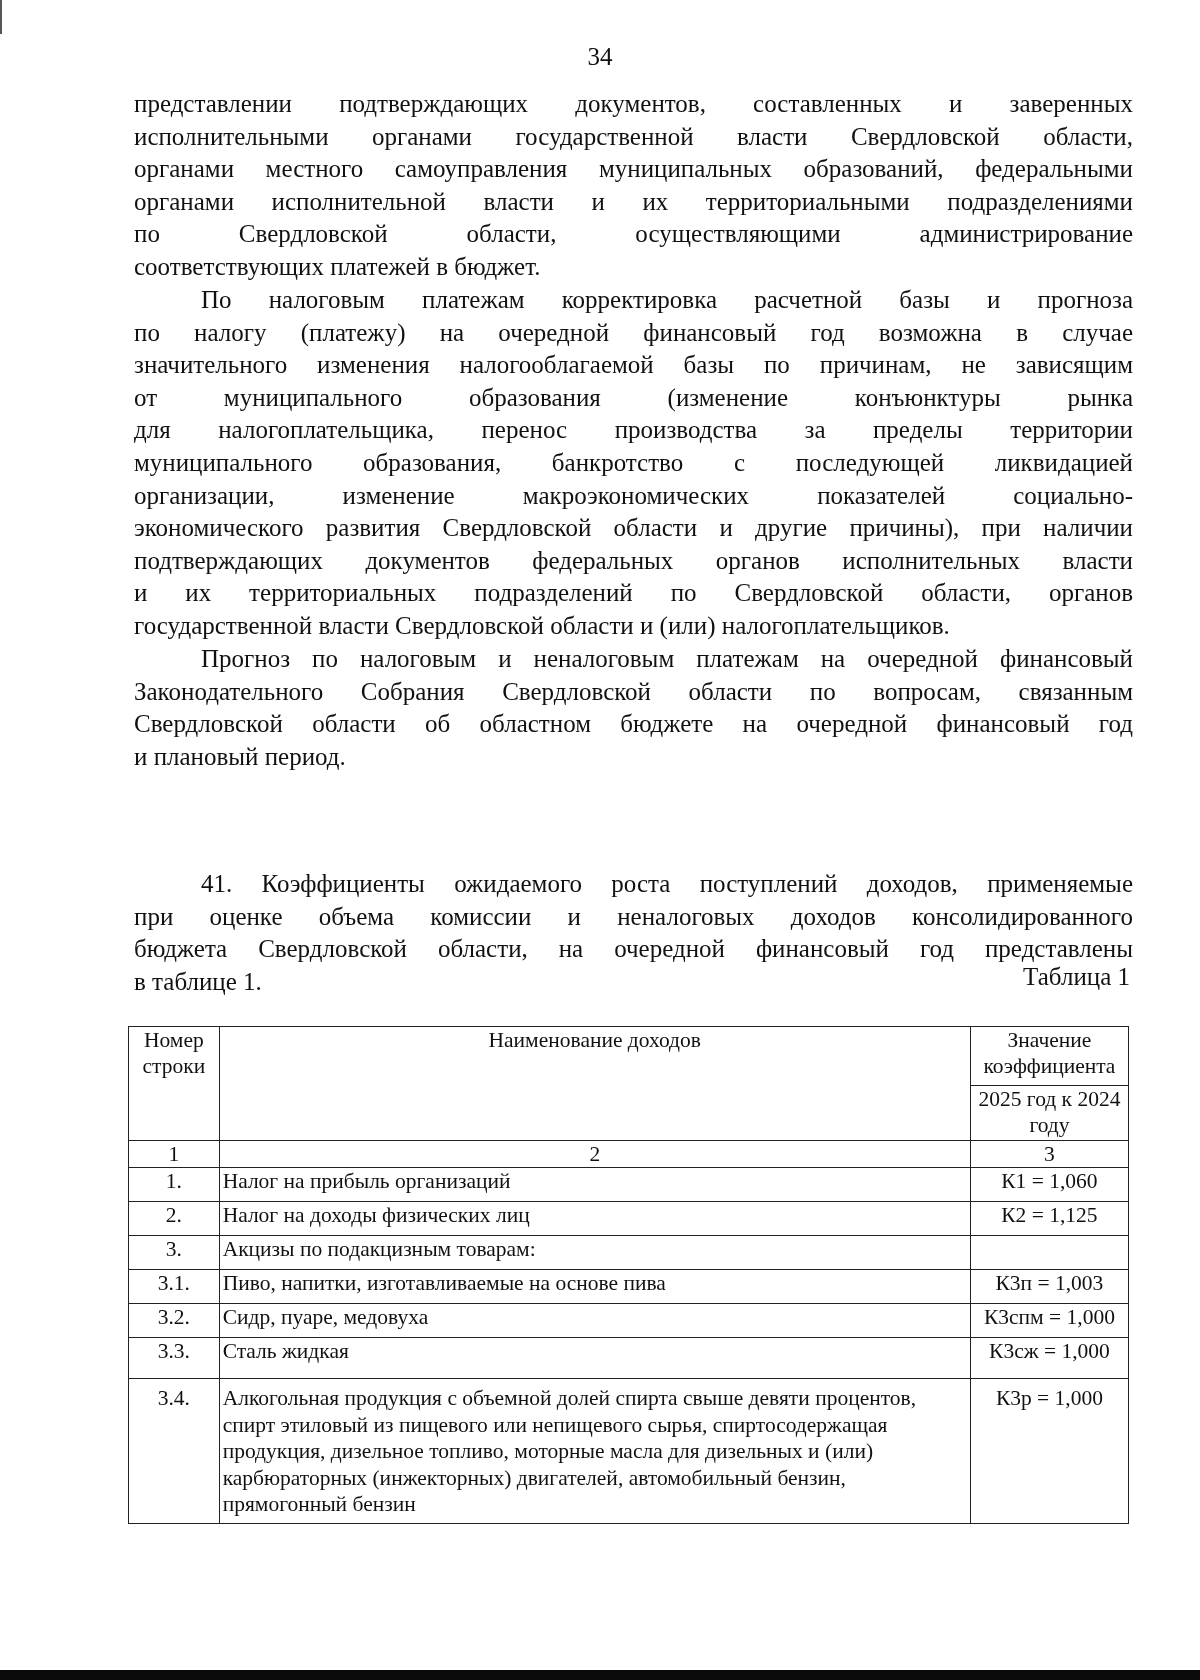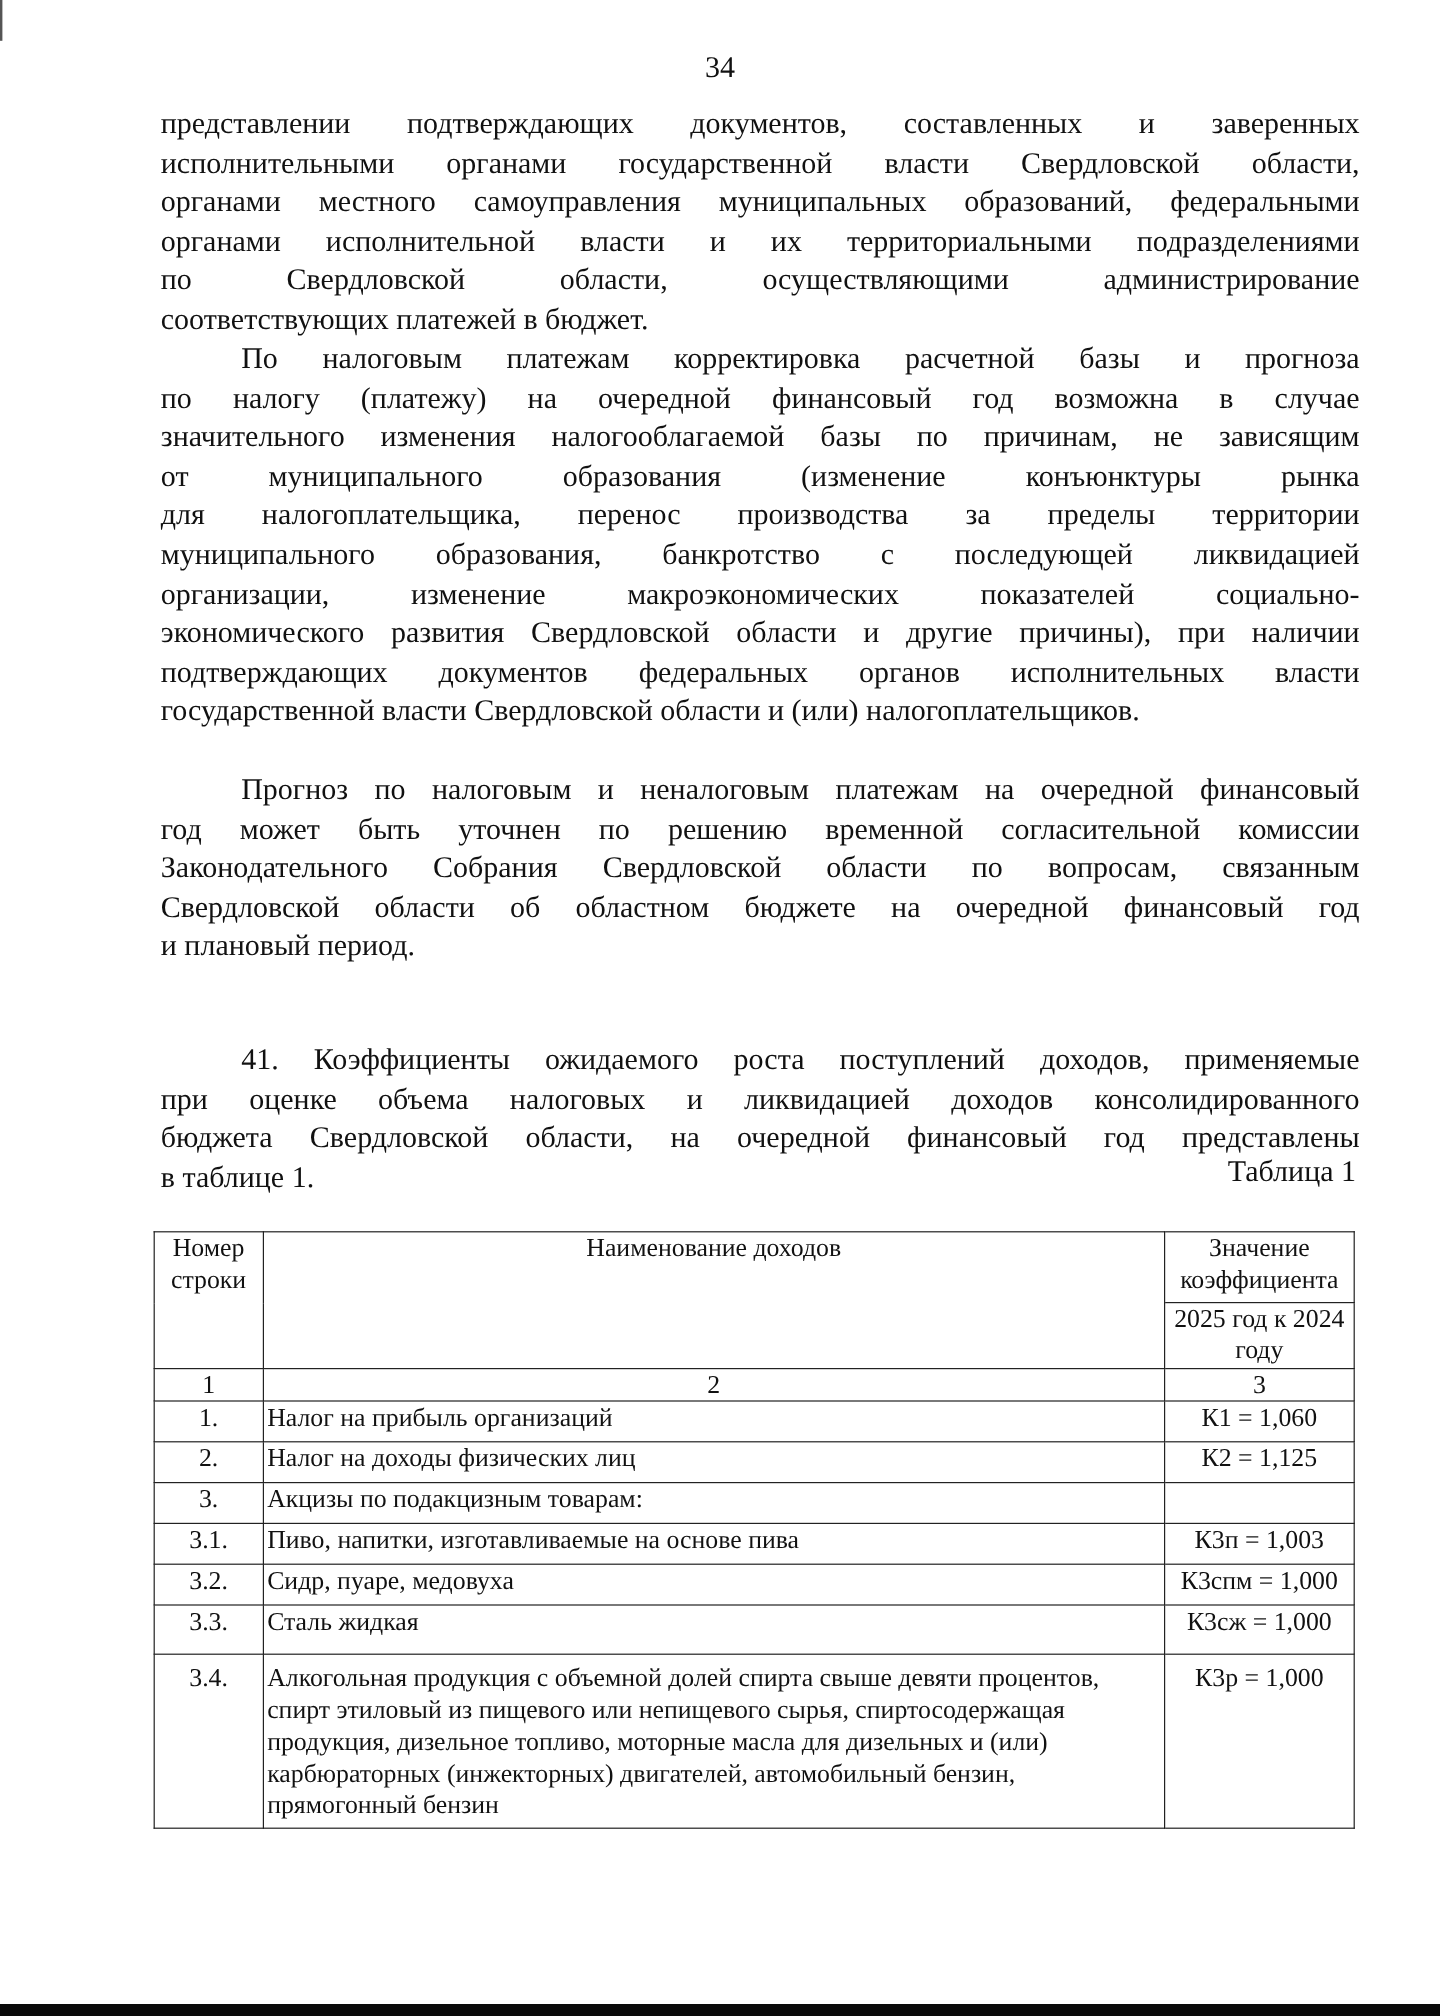--- a/index.html
+++ b/index.html
@@ -111,34 +111,34 @@
 <div class="body-text" style="top:284px;">
   <span class="line indent">По налоговым платежам корректировка расчетной базы и прогноза</span>
   <span class="line">по налогу (платежу) на очередной финансовый год возможна в случае</span>
   <span class="line">значительного изменения налогооблагаемой базы по причинам, не зависящим</span>
   <span class="line">от муниципального образования (изменение конъюнктуры рынка</span>
   <span class="line">для налогоплательщика, перенос производства за пределы территории</span>
   <span class="line">муниципального образования, банкротство с последующей ликвидацией</span>
   <span class="line">организации, изменение макроэкономических показателей социально-</span>
   <span class="line">экономического развития Свердловской области и другие причины), при наличии</span>
   <span class="line">подтверждающих документов федеральных органов исполнительных власти</span>
+  <span class="line">и их территориальных подразделений по Свердловской области, органов</span>
   <span class="line last">государственной власти Свердловской области и (или) налогоплательщиков.</span>
 </div>
 
 <div class="body-text" style="top:643px;">
   <span class="line indent">Прогноз по налоговым и неналоговым платежам на очередной финансовый</span>
-  <span class="line">год может быть уточнен по решению временной согласительной комиссии</span>
   <span class="line">Законодательного Собрания Свердловской области по вопросам, связанным</span>
   <span class="line">Свердловской области об областном бюджете на очередной финансовый год</span>
   <span class="line last">и плановый период.</span>
 </div>
 
 <div class="body-text" style="top:868px;">
   <span class="line indent">41. Коэффициенты ожидаемого роста поступлений доходов, применяемые</span>
-  <span class="line">при оценке объема налоговых и ликвидацией доходов консолидированного</span>
+  <span class="line">при оценке объема комиссии и неналоговых доходов консолидированного</span>
   <span class="line">бюджета Свердловской области, на очередной финансовый год представлены</span>
   <span class="line last">в таблице 1.</span>
 </div>
 
 <div class="table-caption">Таблица 1</div>
 
 <table class="coef">
   <colgroup>
     <col class="col-num">
     <col class="col-name">

